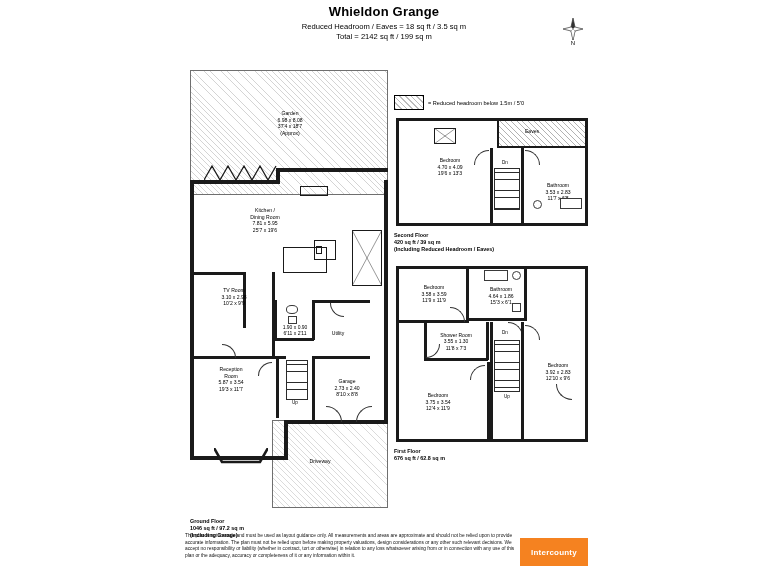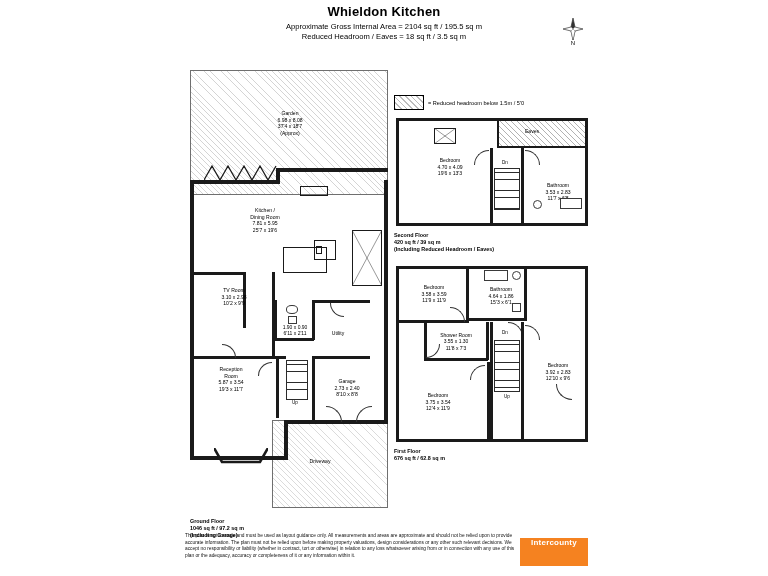--- a/index.html
+++ b/index.html
@@ -173,40 +173,40 @@
     color: #111;
   }
   .logo {
     position: absolute;
     left: 520px;
     top: 538px;
     width: 68px;
     height: 28px;
     background: #f58220;
     display: flex;
-    align-items: flex-start;
+    align-items: center;
     justify-content: center;
   }
   .logo span {
     color: #fff;
     font-size: 8px;
     font-weight: bold;
     letter-spacing: .2px;
   }
   svg { display: block; }
 </style>
 </head>
 <body>
 
 <div class="page">
 
-  <div class="title">Whieldon Kitchen</div>
+  <div class="title">Whieldon Grange</div>
   <div class="subtitle">
-    <div>Approximate Gross Internal Area = 2104 sq ft / 195.5 sq m</div>
     <div>Reduced Headroom / Eaves = 18 sq ft / 3.5 sq m</div>
+    <div>Total = 2142 sq ft / 199 sq m</div>
   </div>
 
   <div class="compass">
     <svg class="star" viewBox="0 0 20 22" width="20" height="22">
       <polygon points="10,0 12,9 20,11 12,13 10,22 8,13 0,11 8,9" fill="none" stroke="#333" stroke-width="0.7"></polygon>
       <polygon points="10,0 12,9 10,11 8,9" fill="#333"></polygon>
       <polygon points="10,22 12,13 10,11 8,13" fill="#fff" stroke="#333" stroke-width="0.4"></polygon>
     </svg>
     <div class="n">N</div>
   </div>

